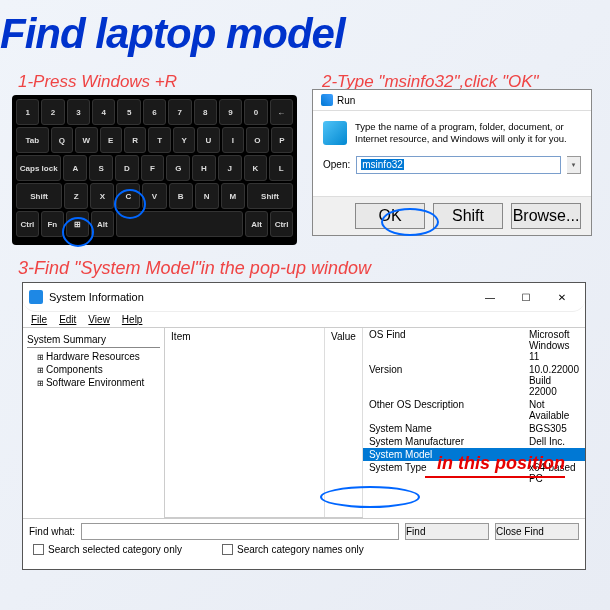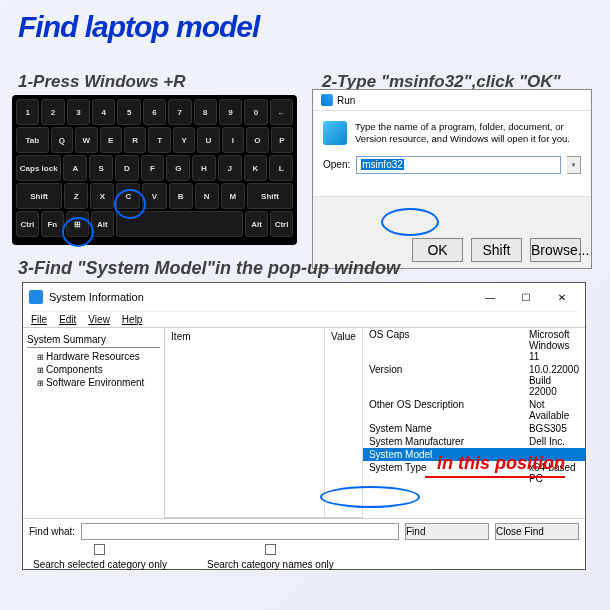--- a/index.html
+++ b/index.html
@@ -6,29 +6,29 @@
   body {
     width: 610px;
     height: 610px;
     background: linear-gradient(to bottom right, #f0f4fa, #e8ecf4);
     font-family: Arial, sans-serif;
     position: relative;
     overflow: hidden;
   }
   .title {
     color: #0033cc;
-    font-size: 30px;
+    font-size: 42px;
     font-weight: 900;
     font-style: italic;
-    padding: 10px 0 5px 18px;
+    padding: 10px 0 5px 0;
     letter-spacing: -1px;
   }
   .step-label {
-    color: #404040;
-    font-weight: 700;
+    color: #ef4444;
+    font-weight: 400;
     font-size: 17px;
     font-style: italic;
   }
   .step1-label { position: absolute; top: 72px; left: 18px; }
   .step2-label { position: absolute; top: 72px; left: 322px; }
   .step3-label { position: absolute; top: 258px; left: 18px; font-size: 18px; }
 
   
   .keyboard {
     position: absolute;
@@ -123,25 +123,24 @@
     justify-content: center;
     font-size: 7px;
     color: #555;
     background: #eee;
   }
   .run-buttons { display: flex; gap: 8px; justify-content: flex-end; padding: 6px 10px; background: #f0f0f0; border-top: 1px solid #ddd; }
   .run-btn {
     border: 1px solid #888;
     background: #e8e8e8;
     padding: 3px 0;
-    font-size: 14px;
-    width: 51px;
+    font-size: 16px;
+    width: 70px;
     text-align: center;
     cursor: pointer;
-    margin-top: 35px;
   }
   .ok-circle {
     position: absolute;
     width: 58px; height: 28px;
     border: 2px solid #0066ff;
     border-radius: 50%;
     top: 118px; left: 68px;
     pointer-events: none;
   }
 
@@ -242,21 +241,21 @@
   .search-input { flex: 1; border: 1px solid #999; height: 17px; }
   .search-btn {
     border: 1px solid #999;
     background: #eee;
     padding: 2px 0;
     width: 84px;
     cursor: pointer;
     font-size: 10px;
   }
   .search-row2 { display: flex; gap: 40px; padding-left: 4px; }
-  .chk { display: flex; align-items: center; gap: 4px; flex-direction: column; }
+  .chk { display: flex; align-items: center; gap: 4px; }
   .chkbox { width: 11px; height: 11px; border: 1px solid #666; background: #fff; }
 </style>
 </head>
 <body>
 
 <div class="title">Find laptop model</div>
 
 <div class="step-label step1-label">1-Press Windows +R</div>
 <div class="step-label step2-label">2-Type "msinfo32",click "OK"</div>
 
@@ -324,21 +323,21 @@
 </div>
 
 <div class="run-dialog">
   <div class="run-title">
     <div class="run-icon"></div>
     <span>Run</span>
   </div>
   <div class="run-body">
     <div class="run-desc">
       <div class="run-desc-icon"></div>
-      <div class="run-desc-text">Type the name of a program, folder, document, or Version resource, and Windows will open it for you.</div>
+      <div class="run-desc-text">Type the name of a program, folder, document, or Internet resource, and Windows will only it for you.</div>
     </div>
     <div class="run-open">
       <span>Open:</span>
       <div class="run-input">
         <span class="run-input-val">msinfo32</span>
       </div>
       <div class="dd-arrow">▾</div>
     </div>
   </div>
   <div class="run-buttons">
@@ -376,21 +375,21 @@
           <div class="tree-item tree-exp">Software Environment</div>
         </div>
     </div>
     <div class="grid-area" style="position:relative">
       <div class="grid-header">
         <div class="gh gh1">Item</div>
         <div class="gh gh2">Value</div>
       </div>
       <div id="gridrows">
           <div class="grid-row">
-            <div class="gc1">OS Caps</div>
+            <div class="gc1">OS Find</div>
             <div class="gc2">Microsoft Windows 11</div>
           </div>
           <div class="grid-row">
             <div class="gc1">Version</div>
             <div class="gc2">10.0.22000 Build 22000</div>
           </div>
           <div class="grid-row">
             <div class="gc1">Other OS Description</div>
             <div class="gc2">Not Available</div>
           </div>

